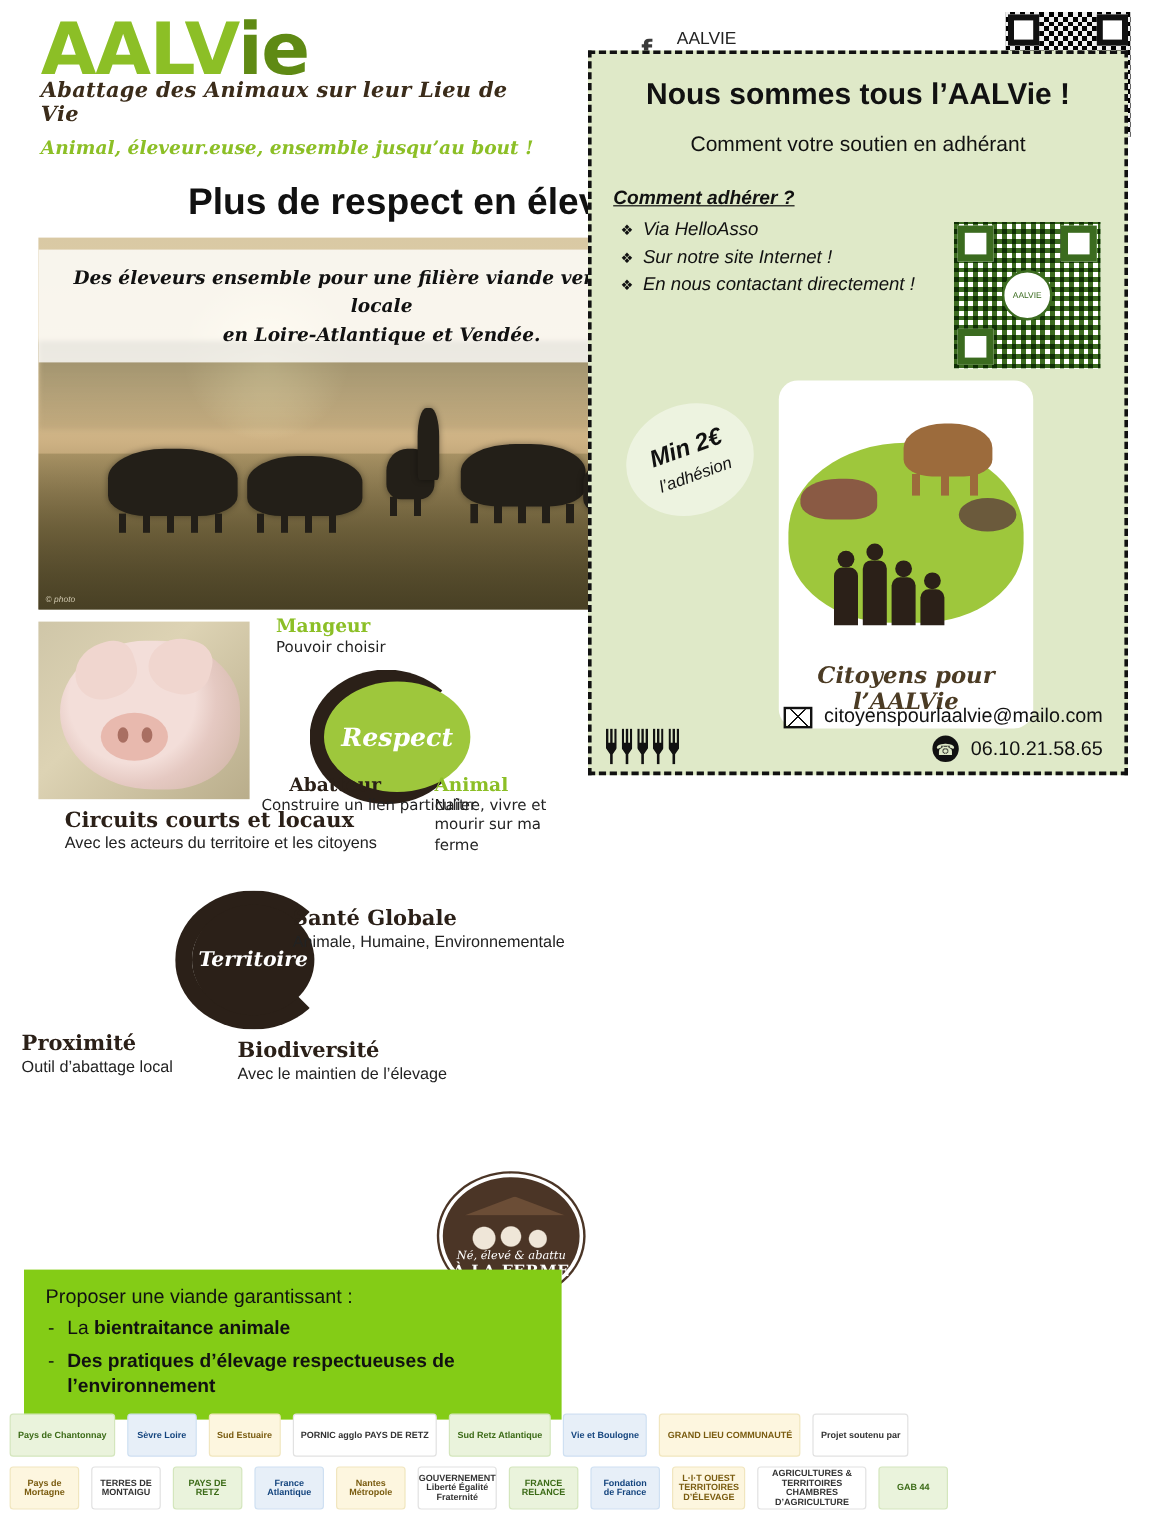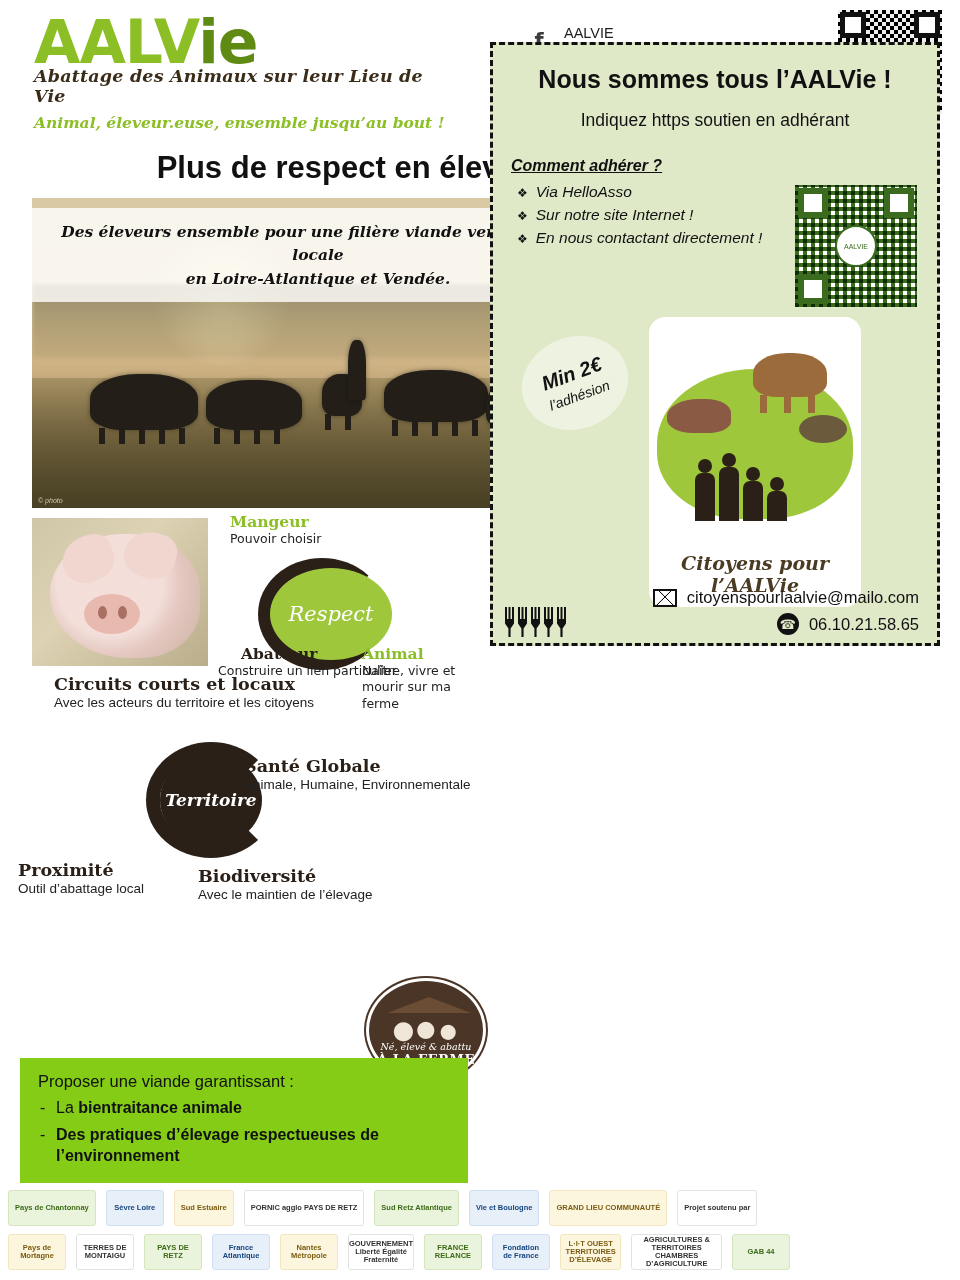--- a/index.html
+++ b/index.html
@@ -178,21 +178,21 @@
     position: absolute; left: 44px; top: 42px; width: 128px; height: 112px;
     border: 13px solid #2b2018; border-radius: 50%;
     border-right-color: transparent;
   }
   .wheel .disc {
     position: absolute; left: 56px; top: 52px; width: 122px; height: 92px;
     background: #9ec73c; border-radius: 50%;
     display: flex; align-items: center; justify-content: center;
   }
   .wheel .disc span {
-    font-family: "DejaVu Serif", serif; font-style: italic; font-weight: normal;
+    font-family: "DejaVu Serif", serif; font-style: italic; font-weight: bold;
     color: #fff; font-size: 21px;
   }
   .w-lbl { position: absolute; font-family: "DejaVu Sans", sans-serif; }
   .w-lbl .h {
     font-weight: bold; font-size: 15.5px; color: #8cbf26;
     font-family: "DejaVu Serif", serif;
   }
   .w-lbl .h.dark { color: #2b2018; margin-left: 23px; }
   .w-lbl .t { font-size: 12.5px; color: #222; line-height: 1.3; }
   .w-lbl.mangeur { left: 16px; top: -4px; }
@@ -343,21 +343,21 @@
   .promise {
     position: absolute; left: 20px; top: 1058px; width: 448px;
     background: #84cc16; padding: 14px 18px 16px 18px;
   }
   .promise .p0 { font-size: 16.5px; color: #111; margin-bottom: 6px; }
   .promise .li { font-size: 16px; color: #111; margin-top: 5px; padding-left: 18px; position: relative; line-height: 1.35; }
   .promise .li:before { content: "-"; position: absolute; left: 2px; top: 0; }
   .promise b { font-weight: bold; }
 
   
-  .footer { position: absolute; left: 0; bottom: 0; width: 776px; height: 92px; }
+  .footer { position: absolute; left: 0; bottom: 12px; width: 776px; height: 92px; }
   .logo-strip { position: absolute; display: flex; align-items: center; gap: 10px; }
   .logo-strip.r1 { left: 8px; top: 2px; }
   .logo-strip.r2 { left: 8px; top: 46px; }
   .flogo {
     height: 36px; min-width: 58px; padding: 3px 6px;
     display: flex; align-items: center; justify-content: center;
     font-size: 7.5px; line-height: 1.05; text-align: center;
     border-radius: 3px; color: #123; font-weight: bold;
     background: #f2f4f7; border: 1px solid #dfe3e8;
   }
@@ -486,21 +486,21 @@
       </div>
     <div class="ppl sm">
         <div class="head"></div>
         <div class="torso"></div>
       </div>
   </div>
 </div>
 
 <div class="panel">
   <h2>Nous sommes tous l’AALVie !</h2>
-  <div class="sub">Indiquez https soutien en adhérant</div>
+  <div class="sub">Comment votre soutien en adhérant</div>
 
   <div class="how">Comment adhérer ?</div>
   <ul>
     <li>Via HelloAsso</li>
     <li>Sur notre site Internet !</li>
     <li>En nous contactant directement !</li>
   </ul>
 
   <div class="qr-panel">
     <div class="px"></div>

